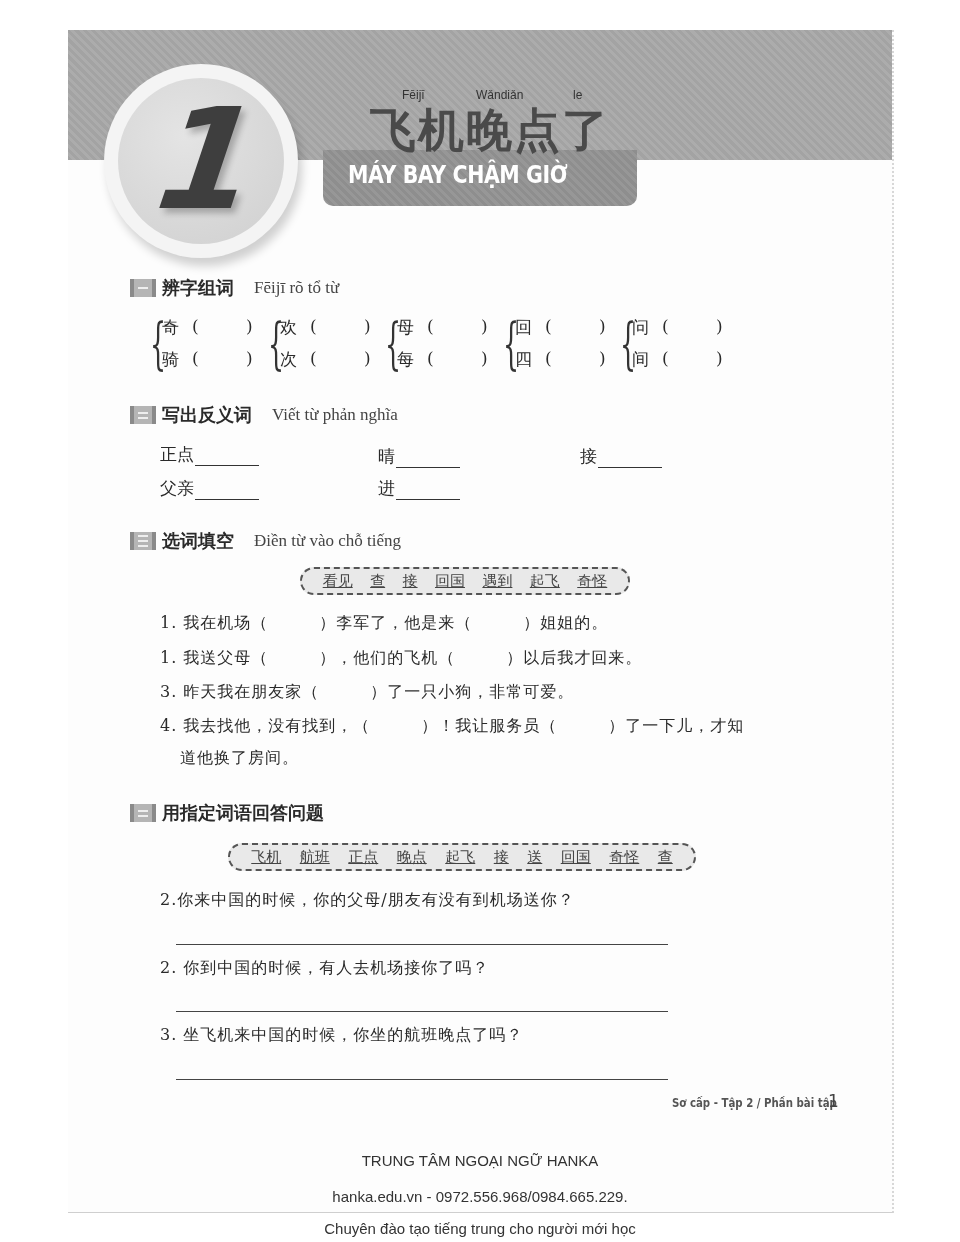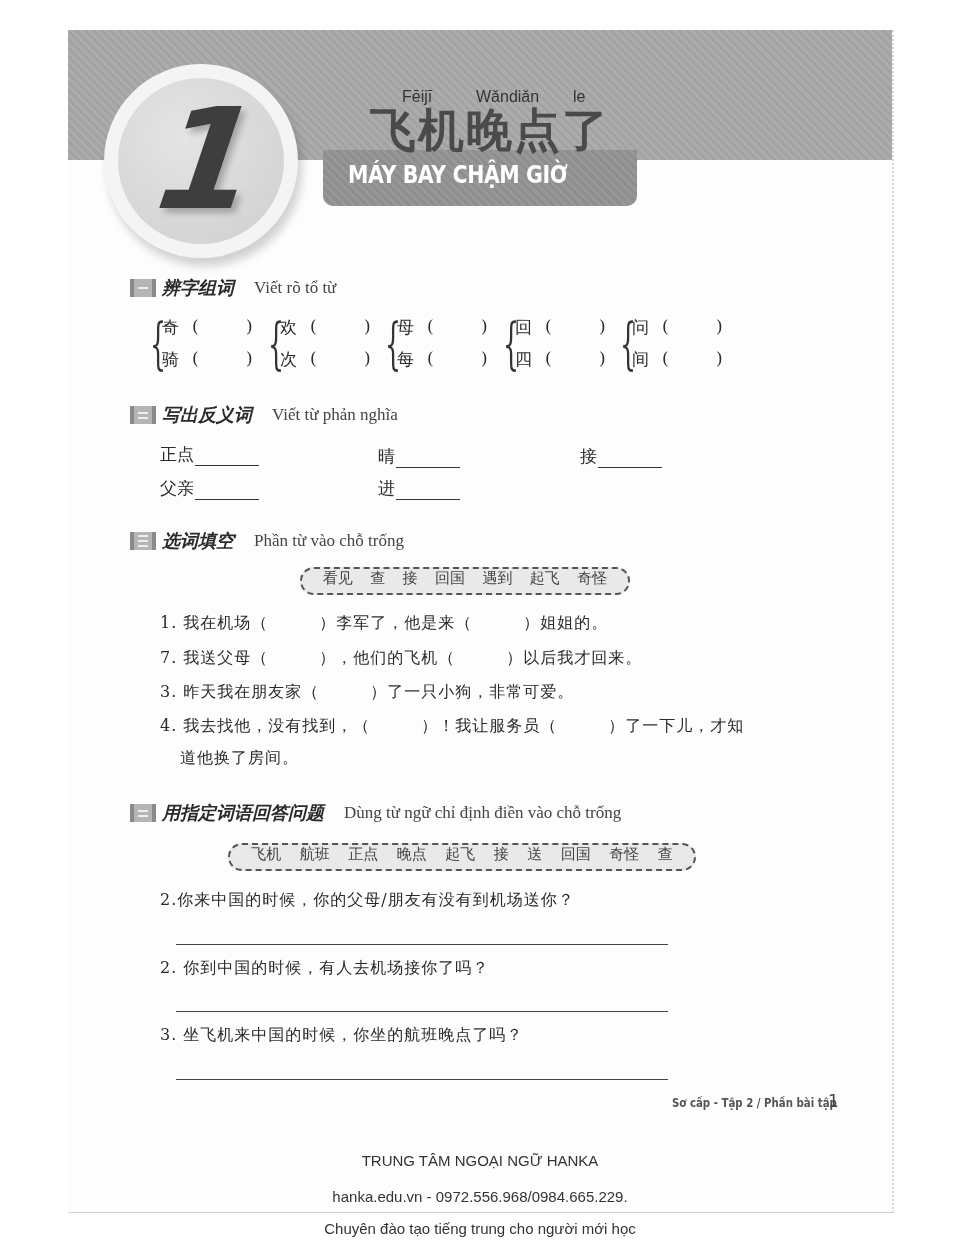--- a/index.html
+++ b/index.html
@@ -14,44 +14,44 @@
           border-radius: 0 0 10px 10px; }
   .circle-outer { position: absolute; left: 104px; top: 64px; width: 194px; height: 194px;
           border-radius: 50%; background: #f4f4f4; box-shadow: 4px 8px 10px rgba(0,0,0,0.18); }
   .circle-inner { position: absolute; left: 118px; top: 78px; width: 166px; height: 166px;
           border-radius: 50%; background: radial-gradient(circle at 40% 35%, #e4e4e4, #cfcfcf); }
   .lesson-num { position: absolute; left: 160px; top: 80px; width: 90px; text-align: center;
           font-family: "DejaVu Sans", sans-serif; font-weight: bold; font-style: italic;
           font-size: 140px; line-height: 160px; color: #3e3e3e; transform: skewX(-8deg);
           text-shadow: 5px 5px 6px rgba(0,0,0,0.25); }
   .pinyin { position: absolute; top: 88px; font-family: "Liberation Sans", sans-serif;
-          font-size: 16px; color: #333; }
+          font-size: 12px; color: #333; }
   .cn-title { position: absolute; left: 370px; top: 104px; font-family: "DejaVu Sans", sans-serif;
           font-weight: bold; font-size: 46px; letter-spacing: 2px; color: #4a4a4a; line-height: 52px; }
   .vn-title { position: absolute; left: 348px; top: 160px; font-family: "DejaVu Sans", sans-serif;
           font-weight: bold; font-size: 25px; color: #ffffff; letter-spacing: -0.5px;
           transform: scaleX(0.82); transform-origin: left; }
   .sec-head { position: absolute; left: 130px; display: flex; align-items: center; }
   .sec-badge { width: 26px; height: 18px; background: #b5b5b5; border-left: 4px solid #8a8a8a;
           border-right: 4px solid #8a8a8a; margin-right: 6px; box-sizing: border-box;
           display: flex; flex-direction: column; justify-content: center; align-items: center; gap: 3px; }
   .sec-badge i { display: block; width: 10px; height: 2px; background: #eee; }
-  .sec-cn { font-family: "DejaVu Sans", sans-serif; font-weight: bold; font-size: 18px; color: #2a2a2a; font-style: italic; }
+  .sec-cn { font-family: "DejaVu Sans", sans-serif; font-weight: bold; font-size: 18px; color: #2a2a2a; }
   .sec-vn { font-family: "Liberation Serif", serif; font-size: 17px; color: #444; margin-left: 20px; }
   .pair { position: absolute; top: 314px; height: 60px; }
   .brace { position: absolute; left: 0; top: 0; font-family: "DejaVu Serif", serif; font-size: 56px;
           line-height: 60px; color: #333; transform: scaleX(0.45); transform-origin: left; font-weight: 200; }
   .pair-row { position: absolute; left: 12px; font-size: 17px; width: 100px; white-space: nowrap; }
   .pair-row .paren-o { position: absolute; left: 30px; }
   .pair-row .paren-c { position: absolute; left: 84px; }
   .ant { position: absolute; font-size: 17px; display: flex; align-items: flex-end; }
   .ant .line { display: inline-block; width: 64px; border-bottom: 1.5px solid #333; height: 14px; margin-left: 1px; }
   .wordbox { position: absolute; border: 2px dashed #555; border-radius: 14px; background: #e9e9e9;
-          height: 28px; display: flex; justify-content: space-around; padding: 0 12px;
-          box-sizing: border-box; font-family: "DejaVu Sans", sans-serif; font-size: 15px; color: #444; }
+          height: 28px; display: flex; align-items: center; justify-content: space-around; padding: 0 12px;
+          box-sizing: border-box; font-family: "DejaVu Sans", sans-serif; font-size: 15px; color: #444; text-decoration: underline; }
   .q { position: absolute; left: 160px; font-size: 16px; white-space: nowrap; letter-spacing: 1px; }
   .ansline { position: absolute; left: 176px; width: 492px; border-bottom: 1.5px solid #444; }
   .footer-book { position: absolute; left: 672px; top: 1096px; font-family: "DejaVu Sans", sans-serif;
           font-weight: bold; font-size: 12px; color: #555; transform: scaleX(0.85); transform-origin: left; }
   .footer-page { position: absolute; left: 828px; top: 1091px; font-family: "DejaVu Sans", sans-serif;
           font-size: 17px; color: #444; }
   .credit { position: absolute; left: 280px; width: 400px; text-align: center;
           font-family: "Liberation Sans", sans-serif; font-size: 15px; color: #333; line-height: 18px; }
 </style>
 </head>
@@ -68,21 +68,21 @@
 <span class="pinyin" style="left:476px">Wǎndiǎn</span>
 <span class="pinyin" style="left:573px">le</span>
 <div class="cn-title">飞机晚点了</div>
 <div class="vn-title">MÁY BAY CHẬM GIỜ</div>
 
 <div class="sec-head" style="top:276px">
   <span class="sec-badge">
       <i></i>
     </span>
   <span class="sec-cn">辨字组词</span>
-  <span class="sec-vn">Viết rõ tổ từ</span>
+  <span class="sec-vn">Fēijī rõ tổ từ</span>
 </div>
 
 <div class="pair" style="left:150px">
   <span class="brace">{</span>
   <div class="pair-row" style="top:2px"><span>奇</span><span class="paren-o">(</span><span class="paren-c">)</span></div>
   <div class="pair-row" style="top:34px"><span>骑</span><span class="paren-o">(</span><span class="paren-c">)</span></div>
 </div>
 <div class="pair" style="left:268px">
   <span class="brace">{</span>
   <div class="pair-row" style="top:2px"><span>欢</span><span class="paren-o">(</span><span class="paren-c">)</span></div>
@@ -133,44 +133,43 @@
     <span class="line"></span>
   </div>
 
 <div class="sec-head" style="top:529px">
   <span class="sec-badge">
       <i></i>
       <i></i>
       <i></i>
     </span>
   <span class="sec-cn">选词填空</span>
-  <span class="sec-vn">Phần từ vào chỗ trống</span>
+  <span class="sec-vn">Điền từ vào chỗ tiếng</span>
 </div>
 <div class="wordbox" style="left:300px;top:567px;width:330px">
   <span>看见</span>
     <span>查</span>
     <span>接</span>
     <span>回国</span>
     <span>遇到</span>
     <span>起飞</span>
     <span>奇怪</span>
 </div>
 <div class="q" style="top:613px">1. 我在机场（　　　）李军了，他是来（　　　）姐姐的。</div>
-<div class="q" style="top:648px">7. 我送父母（　　　），他们的飞机（　　　）以后我才回来。</div>
+<div class="q" style="top:648px">1. 我送父母（　　　），他们的飞机（　　　）以后我才回来。</div>
 <div class="q" style="top:682px">3. 昨天我在朋友家（　　　）了一只小狗，非常可爱。</div>
 <div class="q" style="top:716px">4. 我去找他，没有找到，（　　　）！我让服务员（　　　）了一下儿，才知</div>
 <div class="q" style="top:748px;left:180px">道他换了房间。</div>
 
 <div class="sec-head" style="top:801px">
   <span class="sec-badge">
       <i></i>
       <i></i>
     </span>
   <span class="sec-cn">用指定词语回答问题</span>
-  <span class="sec-vn">Dùng từ ngữ chỉ định điền vào chỗ trống</span>
 </div>
 <div class="wordbox" style="left:228px;top:843px;width:468px">
   <span>飞机</span>
     <span>航班</span>
     <span>正点</span>
     <span>晚点</span>
     <span>起飞</span>
     <span>接</span>
     <span>送</span>
     <span>回国</span>

